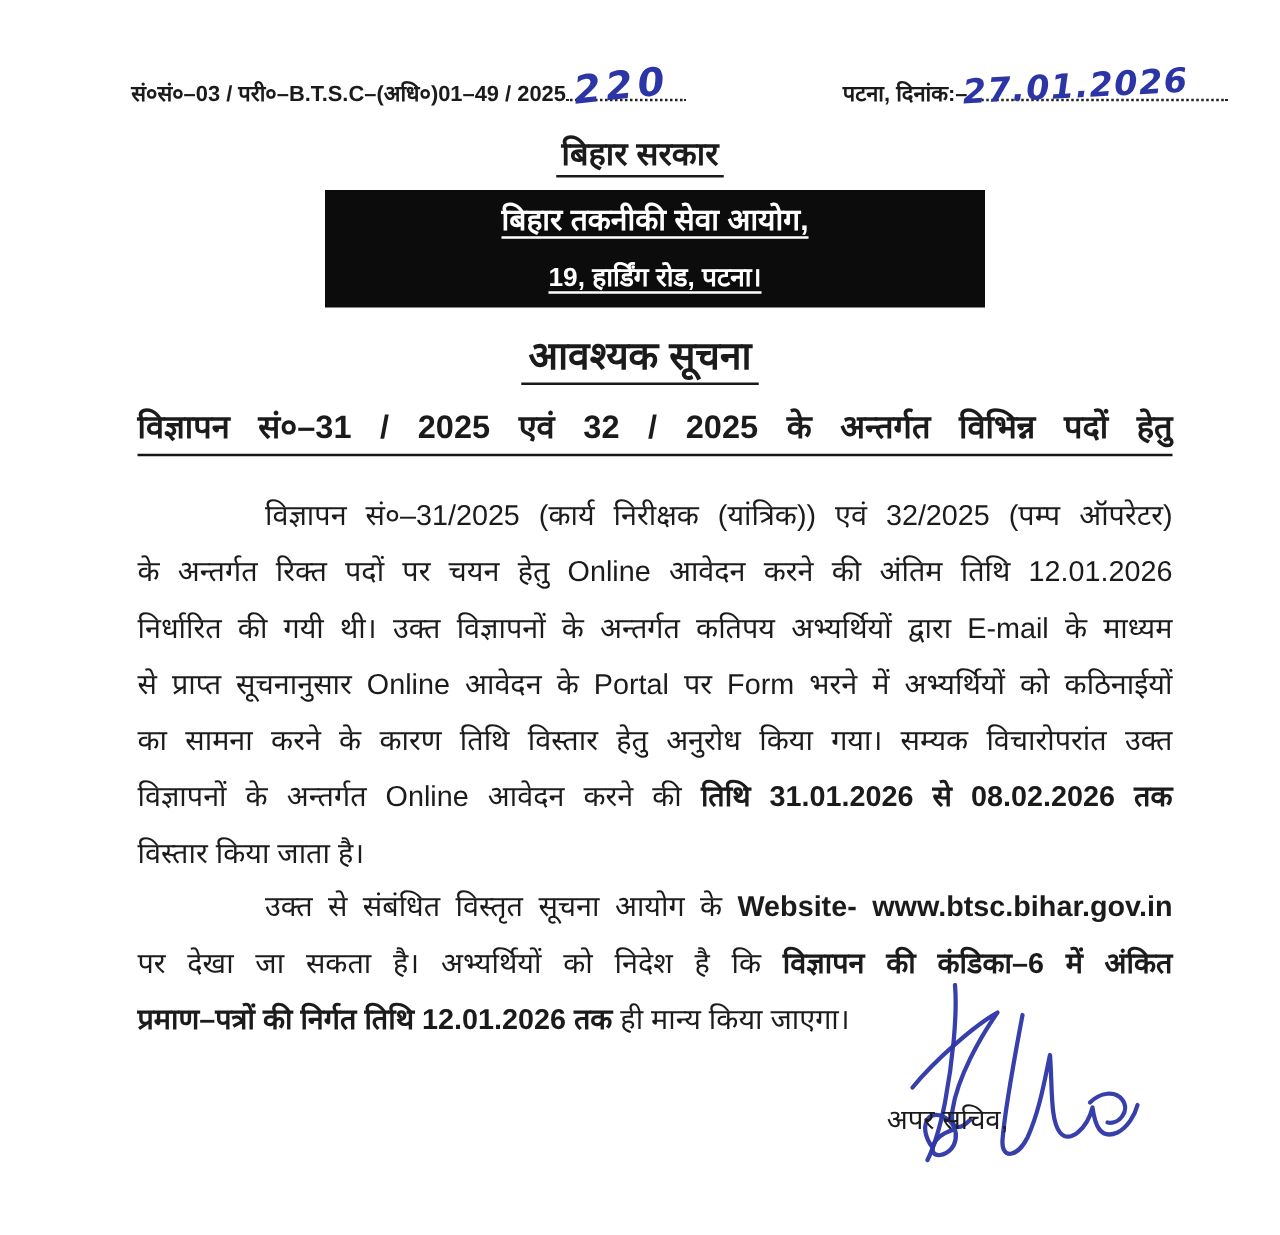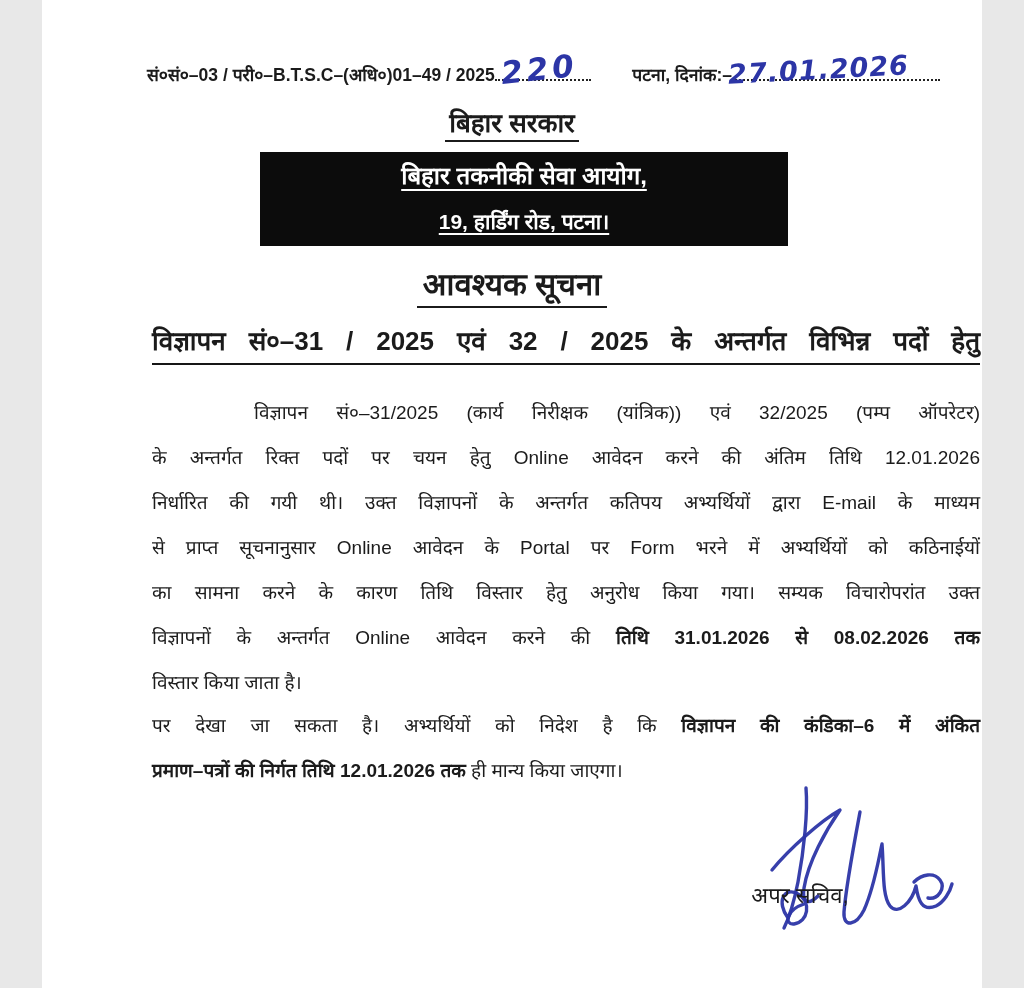--- a/index.html
+++ b/index.html
@@ -1,20 +1,20 @@
 <!DOCTYPE html>
 <html><head>
 <meta charset="utf-8">
 <style>
   :root{
     --paper:#ffffff; --ink:#1b1b1b; --box-bg:#0c0c0c; --box-text:#ffffff; --pen:#2c35a6;
   }
   html,body{margin:0;padding:0;background:#e8e8e8;}
   .page{
-    position:relative; width:940px; height:988px; margin:0 auto;
+    position:relative; width:1024px; height:988px; margin:0 auto;
     background:var(--paper); color:var(--ink); overflow:hidden;
     font-family:"Liberation Sans","DejaVu Sans",sans-serif;
   }
   
   .ref-row{
     position:absolute; top:62px; left:105px; right:42px;
     display:flex; justify-content:space-between; align-items:baseline;
     font-weight:bold; font-size:17.5px; white-space:nowrap;
   }
   .dotted{display:inline-block; border-bottom:2.2px dotted #222; position:relative; vertical-align:baseline;}
@@ -40,21 +40,21 @@
   .h-notice{top:262px; font-size:31px; font-weight:bold;}
   .h-notice span{border-bottom:2.6px solid var(--ink); padding:0 6px 4px;}
   
   .subject{
     position:absolute; top:322px; left:110px; width:828px;
     font-size:26px; font-weight:bold; padding-bottom:5px;
     border-bottom:2.6px solid #161616;
     text-align:justify; text-align-last:justify;
   }
   
-  .para{position:absolute; left:110px; width:828px; font-size:19px;}
+  .para{position:absolute; left:110px; width:828px; font-size:23px;}
   .para .line{line-height:45px; height:45px; text-align:justify; text-align-last:justify; overflow:visible;}
   .para .line.indent{padding-left:102px;}
   .para .line.last{text-align:left; text-align-last:left;}
   .para1{top:390px;}
   .para2{top:703px;}
   .b{font-weight:bold;}
   
   .sig-text{
     position:absolute; top:878px; left:572px; width:372px;
     text-align:center; font-size:22px; line-height:35px;
@@ -95,20 +95,21 @@
     <div class="line indent"><span>विज्ञापन सं०–31/2025 (कार्य निरीक्षक (यांत्रिक)) एवं 32/2025 (पम्प ऑपरेटर)</span></div>
     <div class="line"><span>के अन्तर्गत रिक्त पदों पर चयन हेतु Online आवेदन करने की अंतिम तिथि 12.01.2026</span></div>
     <div class="line"><span>निर्धारित की गयी थी। उक्त विज्ञापनों के अन्तर्गत कतिपय अभ्यर्थियों द्वारा E-mail के माध्यम</span></div>
     <div class="line"><span>से प्राप्त सूचनानुसार Online आवेदन के Portal पर Form भरने में अभ्यर्थियों को कठिनाईयों</span></div>
     <div class="line"><span>का सामना करने के कारण तिथि विस्तार हेतु अनुरोध किया गया। सम्यक विचारोपरांत उक्त</span></div>
     <div class="line"><span>विज्ञापनों के अन्तर्गत Online आवेदन करने की </span><span class="b">तिथि 31.01.2026 से 08.02.2026 तक</span></div>
     <div class="line last"><span>विस्तार किया जाता है।</span></div>
   </div>
 
   <div class="para para2">
+    <div class="line indent"><span>उक्त से संबंधित विस्तृत सूचना आयोग के </span><span class="b">Website-  www.btsc.bihar.gov.in</span></div>
     <div class="line"><span>पर देखा जा सकता है। अभ्यर्थियों को निदेश है कि </span><span class="b">विज्ञापन की कंडिका–6 में अंकित</span></div>
     <div class="line last"><span class="b">प्रमाण–पत्रों की निर्गत तिथि 12.01.2026 तक</span><span> ही मान्य किया जाएगा।</span></div>
   </div>
 
   <svg class="sig-svg" width="196" height="160" viewBox="0 0 196 160">
     <path d="M42,2 C44,26 40,64 34,96 C30,116 24,134 20,142"></path>
     <path d="M8,84 C26,62 58,34 76,24 C62,44 44,76 40,102 C38,116 44,120 54,110"></path>
     <path d="M24,132 C12,116 20,100 34,108 C48,116 44,136 30,138 C20,139 22,124 40,118"></path>
     <path d="M96,26 C90,58 82,100 80,126 C79,142 92,140 100,124 C110,102 114,76 118,58 C120,84 118,110 126,120 C134,130 148,116 152,100 C154,114 158,126 172,120 C180,116 186,106 188,98"></path>
     <path d="M150,96 C158,88 170,86 176,94 C182,102 174,114 164,112"></path>

